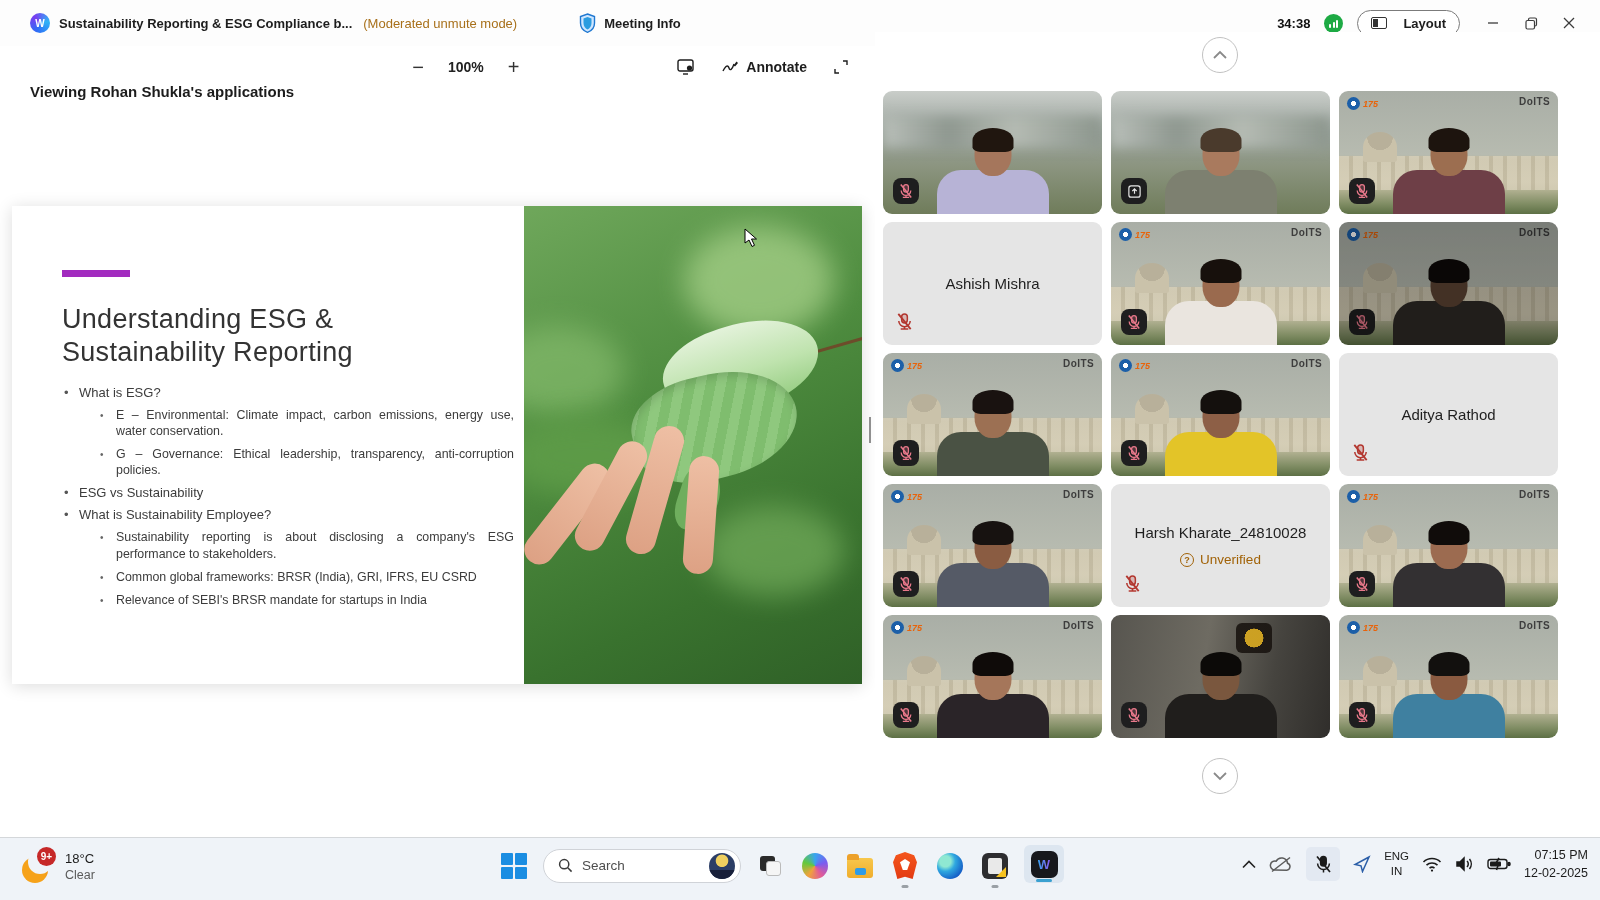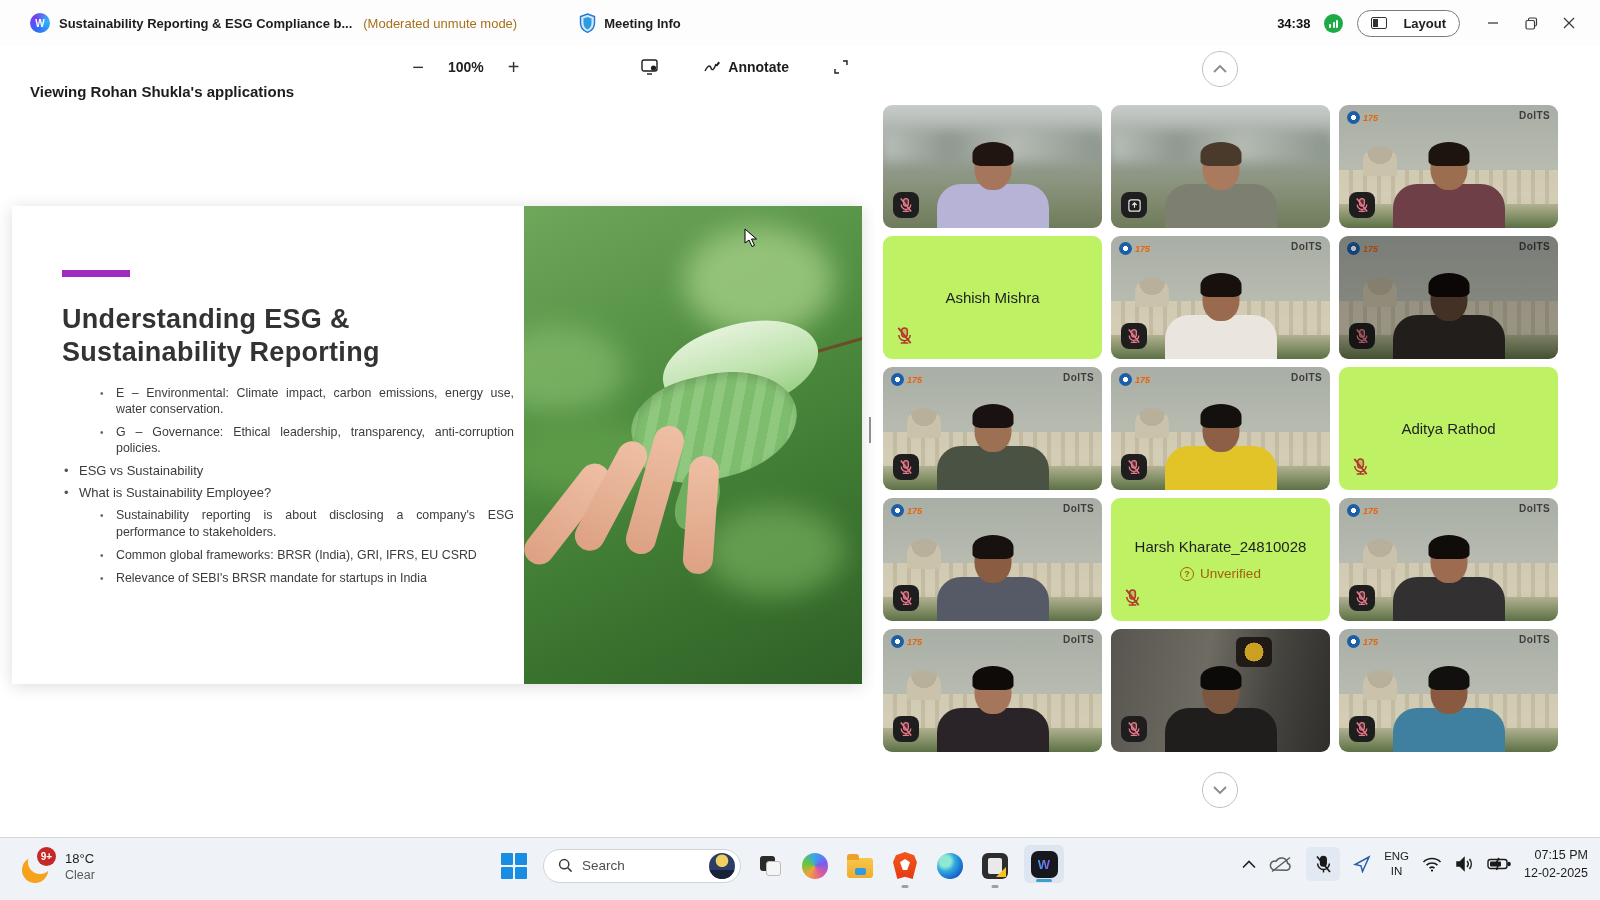--- a/index.html
+++ b/index.html
@@ -35,29 +35,29 @@
   .winbtn { width:38px; height:32px; display:flex; align-items:center; justify-content:center;
     color:#3c3c3c; cursor:pointer; }
 
   
   .sharebar { position:absolute; top:46px; left:0; width:875px; height:42px;
     display:flex; align-items:center; }
   .viewing-label { padding-left:30px; font-size:15px; font-weight:bold; color:#1c1c1c;margin-top:48px; }
   .zoomctl { display:flex; align-items:center; gap:24px; margin-left:118px; }
   .zoombtn { font-size:20px; color:#333; cursor:pointer; line-height:1; background:none; border:none; }
   .zoomlevel { font-size:14px; font-weight:bold; color:#222; }
-  .sharetools { display:flex; align-items:center; gap:44px; margin-left:auto; padding-right:26px; }
+  .sharetools { display:flex; align-items:center; gap:26px; margin-left:auto; padding-right:26px; }
   .tool { display:flex; align-items:center; gap:7px; font-size:14px; font-weight:bold; color:#1d1d1d; cursor:pointer; }
 
   
   .slide { position:absolute; left:12px; top:206px; width:850px; height:478px;
     background:#ffffff; box-shadow:0 2px 16px rgba(0,0,0,0.14); }
   .slide-text { position:absolute; left:0; top:0; width:512px; height:478px; padding:64px 10px 0 50px; }
   .accent-bar { width:68px; height:7px; margin-bottom:26px; }
-  .slide-title { font-size:27px; font-weight:700; color:#333; line-height:1.22; letter-spacing:.3px; margin-bottom:16px; }
+  .slide-title { font-size:27px; font-weight:400; color:#333; line-height:1.22; letter-spacing:.3px; margin-bottom:16px; }
   .bullets { list-style:none; }
   .bullets li { position:relative; color:#3c3c3c; }
   .b-main { font-size:13px; padding-left:17px; margin-bottom:7px; }
   .b-main::before { content:"•"; position:absolute; left:2px; color:#555; }
   .b-sub { font-size:12.4px; color:#4b4b4b; padding-left:18px; margin:0 0 7px 36px;
     text-align:justify; line-height:1.3; }
   .b-sub::before { content:"•"; position:absolute; left:2px; font-size:10px; top:2px; color:#666; }
 
   
   .photo { position:absolute; right:0; top:0; width:338px; height:478px; overflow:hidden;
@@ -87,29 +87,29 @@
   .f2 { left:72px; bottom:128px; transform:rotate(28deg); }
   .f3 { left:116px; bottom:128px; transform:rotate(16deg); height:132px; }
   .f4 { left:162px; bottom:110px; transform:rotate(4deg); height:118px; }
   .cursor { position:absolute; left:744px; top:228px; z-index:5; }
 
   
   .divider { position:absolute; left:869px; top:417px; width:8px; height:26px; cursor:col-resize;
     border-left:2px solid #8f8f8f; border-right:2px solid #8f8f8f; }
 
   
-  .video-panel { position:absolute; left:875px; top:46px; width:725px; height:791px; background:#fff; }
+  .video-panel { position:absolute; left:875px; top:32px; width:725px; height:791px; background:#fff; }
   .scrollbtn { position:absolute; left:327px; width:36px; height:36px; border-radius:50%;
     border:1px solid #c2c2c2; background:#fff; display:flex; align-items:center; justify-content:center;
     cursor:pointer; }
   .scroll-up { top:5px; } .scroll-down { top:726px; }
   .grid { position:absolute; left:8px; top:59px; display:grid;
     grid-template-columns:repeat(3,219px); grid-auto-rows:123px; gap:8px 9px; }
   .tile { position:relative; border-radius:9px; overflow:hidden; background:#dfe1de; cursor:pointer; }
-  .tile.name-tile { background:#bef264; display:flex; flex-direction:column; align-items:center; justify-content:center;text-align:center; }
+  .tile.name-tile { background:#e5e5e5; display:flex; flex-direction:column; align-items:center; justify-content:center;text-align:center; }
   .tile-name { font-size:15px; color:#1f1f1f; }
   .unverified { display:flex; align-items:center; gap:6px; margin-top:11px; color:#a16207; font-size:13.5px; }
   .unv-icon { width:14px; height:14px; border:1.5px solid #a16207; border-radius:50%;
     display:flex; align-items:center; justify-content:center; font-size:9px; font-weight:bold; }
   .tile.blur-outdoor { background:linear-gradient(180deg,#c9cdc9 0%,#9aa39c 34%,#8b947f 62%,#6f7c5a 100%); }
   .tile.blur-outdoor::before { content:""; position:absolute; left:0; top:26px; width:100%; height:30px;
     background:linear-gradient(90deg,#b9bfb9 0%,#8e978f 30%,#b5bbb3 60%,#8b958c 100%); filter:blur(6px); }
   .tile.campus { background:linear-gradient(180deg,#a9aea6 0%,#b7bbb0 52%,#b7af97 56%,#cdc5ab 74%,#7f8c63 92%,#5d7045 100%); }
   .tile.campus::before { content:""; position:absolute; left:0; bottom:24px; width:100%; height:34px;
     background:repeating-linear-gradient(90deg,#d6cfb8 0 10px,#c3bba2 10px 14px); opacity:.85; }
@@ -282,20 +282,21 @@
   </div>
 
   <div class="slide">
     <div class="slide-text">
       <div class="accent-bar" id="accent-bar" style="background: rgb(162, 43, 191);"></div>
       <div class="slide-title">
         <div>Understanding ESG &amp;</div>
         <div>Sustainability Reporting</div>
       </div>
       <ul class="bullets" id="bullet-root">
+          <li class="b-main">What is ESG?</li>
           <li class="b-sub">E – Environmental: Climate impact, carbon emissions, energy use, water conservation.</li>
           <li class="b-sub">G – Governance: Ethical leadership, transparency, anti-corruption policies.</li>
           <li class="b-main">ESG vs Sustainability</li>
           <li class="b-main">What is Sustainability Employee?</li>
           <li class="b-sub">Sustainability reporting is about disclosing a company's ESG performance to stakeholders.</li>
           <li class="b-sub">Common global frameworks: BRSR (India), GRI, IFRS, EU CSRD</li>
           <li class="b-sub">Relevance of SEBI's BRSR mandate for startups in India</li>
         </ul>
     </div>
     <div class="photo">

